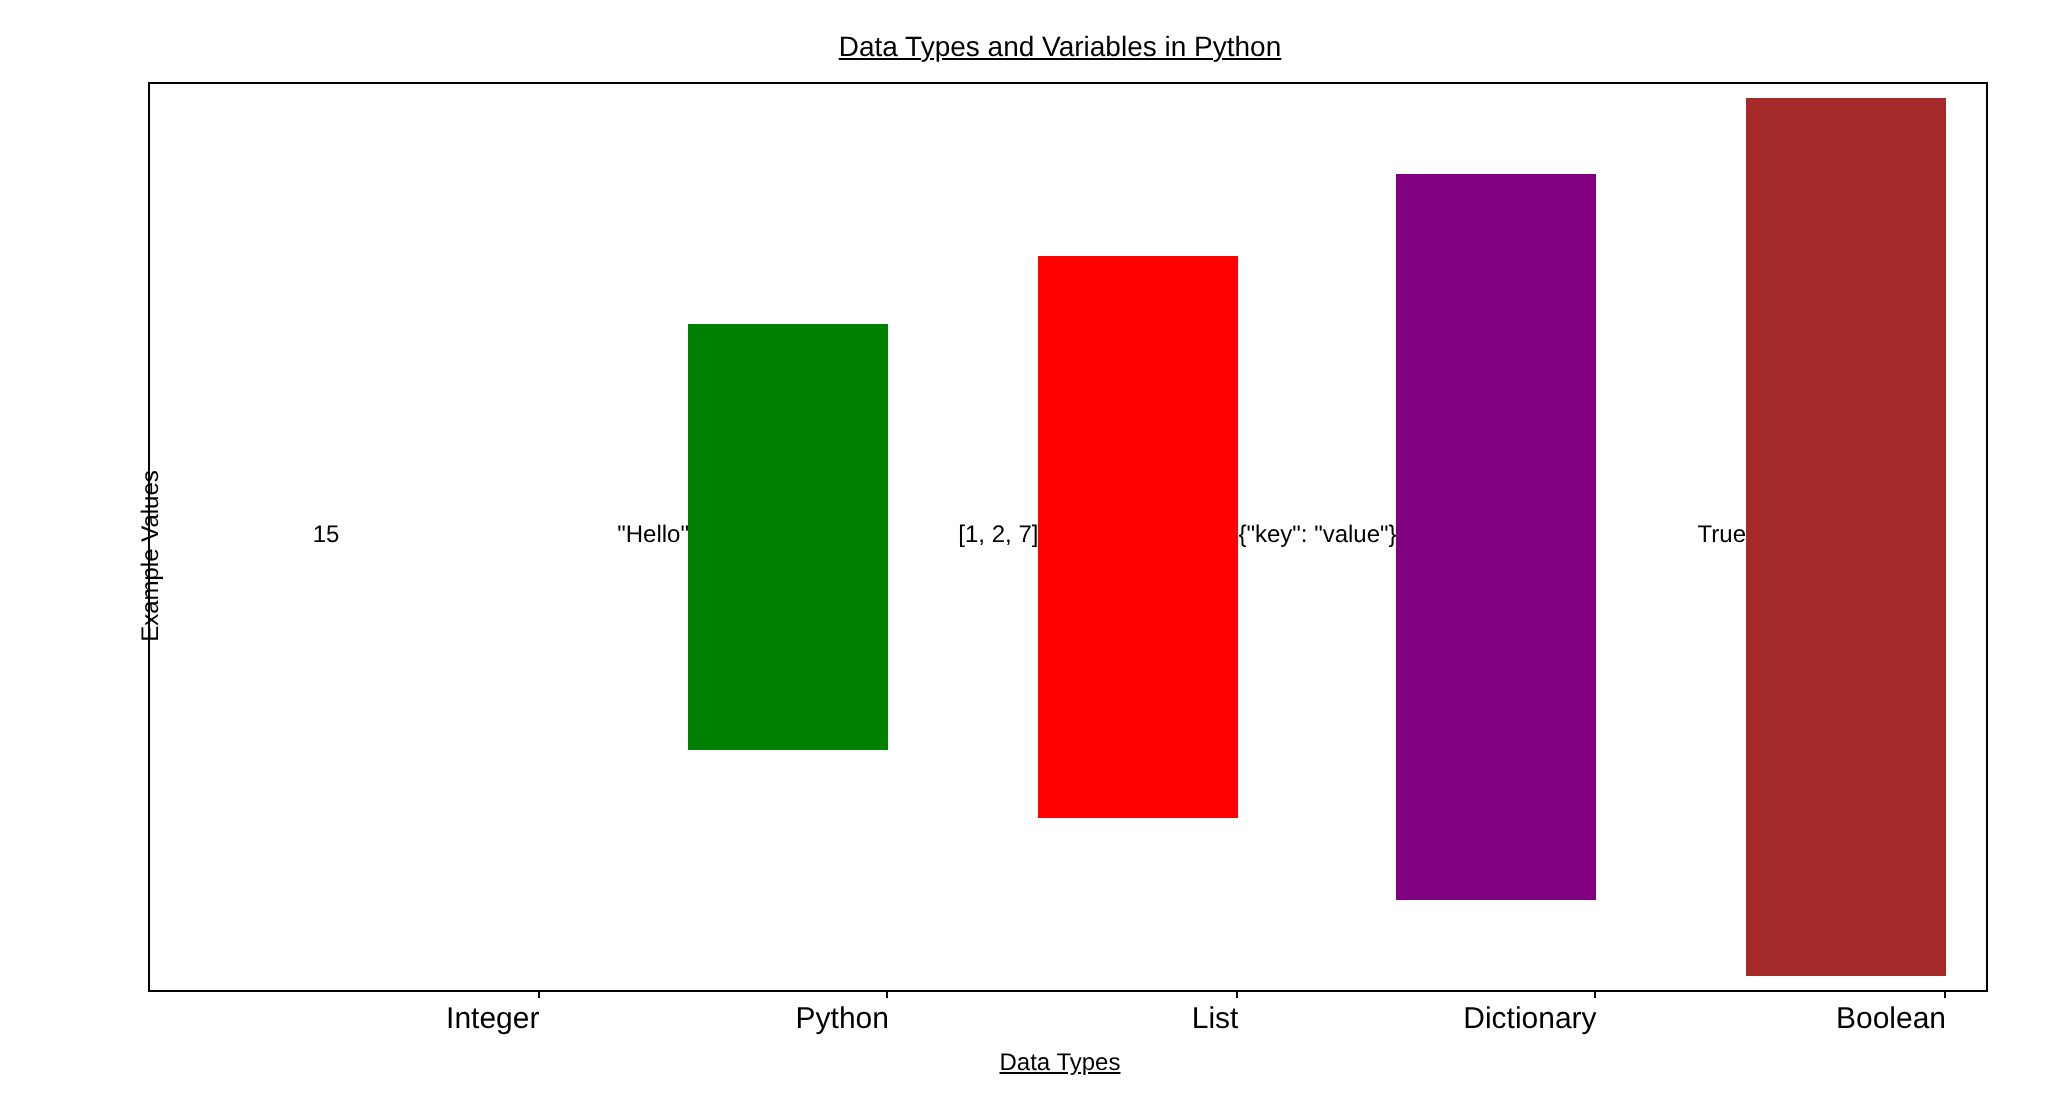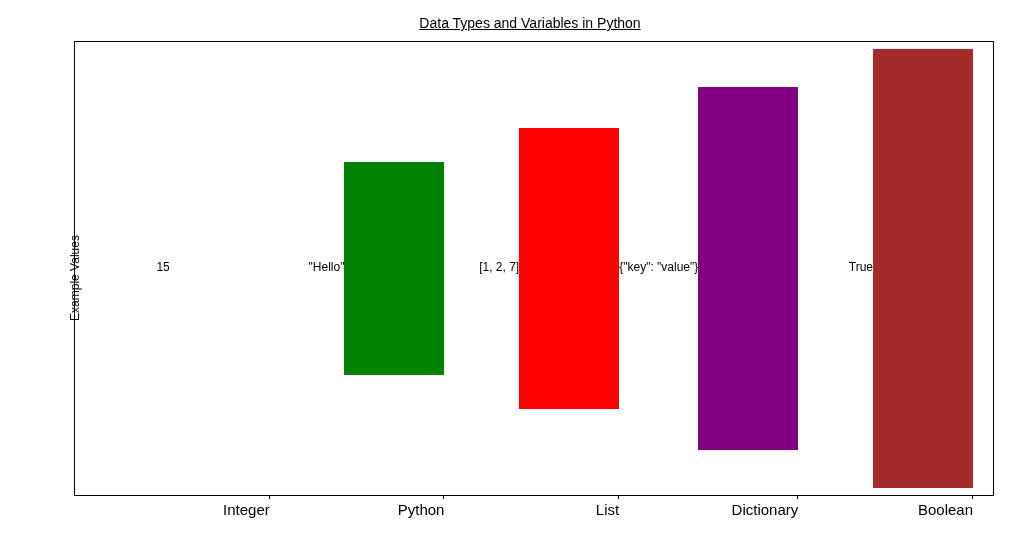--- a/index.html
+++ b/index.html
@@ -126,13 +126,14 @@
         <div class="xtick">Dictionary</div>
       </div>
       <div class="bar-group">
         <div class="bar-label">True</div>
         <div class="bar" style="height:97%; background:#a52a2a;"></div>
         <div class="xtick-line"></div>
         <div class="xtick">Boolean</div>
       </div>
     </div>
   </div>
+  <div class="xlabel">Data Types</div>
 </div>
 
 </body></html>

